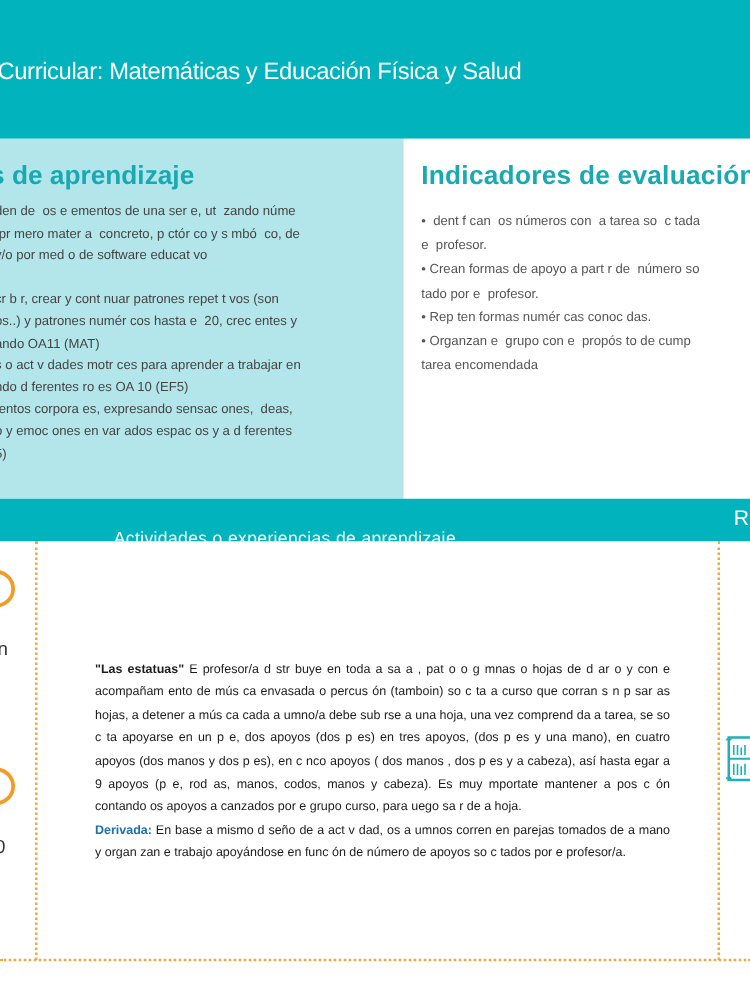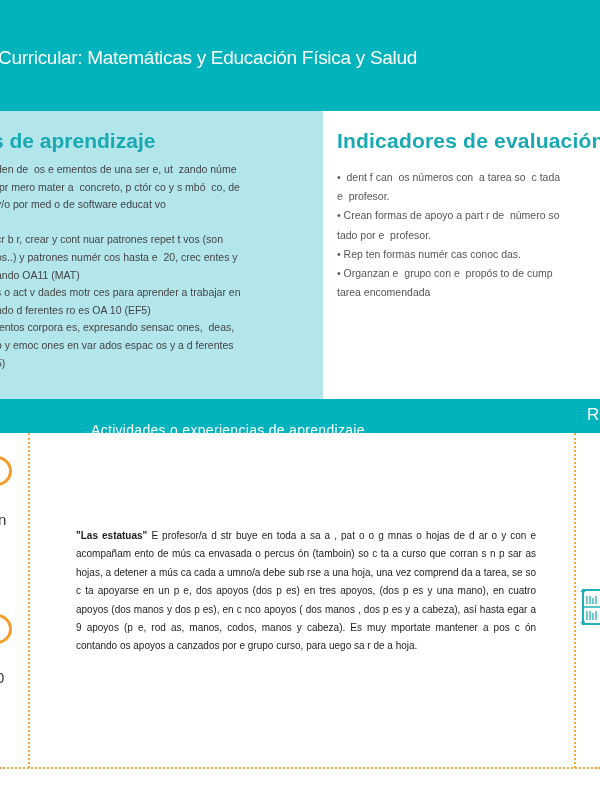--- a/index.html
+++ b/index.html
@@ -131,20 +131,21 @@
 <div class="dot-v" style="left:574px; top:433px; height:335px;"></div>
 <div class="dot-h" style="left:0; top:767px; width:600px;"></div>
 
 <div class="ring" style="left:-18px; top:456px;"></div>
 <div class="side-text" style="left:-2px; top:511px;">n</div>
 <div class="ring" style="left:-18px; top:614px;"></div>
 <div class="side-text" style="left:-4px; top:669px;">0</div>
 
 <div class="activity">
   <p><span class="label-bold">"Las estatuas"</span><span> E  profesor/a d str buye en toda  a sa a , pat o o g mnas o hojas de d ar o y con e  acompañam ento de mús ca envasada o percus ón (tamboin) so  c ta a  curso que corran s n p sar  as hojas, a detener  a mús ca cada a umno/a debe sub rse a una hoja, una vez comprend da  a tarea, se so  c ta apoyarse en un p e, dos apoyos (dos p es)  en tres apoyos, (dos p es y una mano), en  cuatro apoyos (dos manos y dos p es), en c nco apoyos ( dos manos , dos p es y  a cabeza), así hasta   egar a 9 apoyos (p e, rod  as, manos, codos, manos y cabeza). Es muy  mportate mantener  a pos c ón contando  os apoyos a canzados por e  grupo curso, para  uego sa  r de  a hoja.</span></p>
+  <p><span class="derived-label">Derivada:</span><span> En base a   mismo d seño de  a act v dad,  os a umnos corren en parejas tomados de  a mano y organ zan e  trabajo apoyándose en func ón de  número de apoyos so  c tados por e  profesor/a.</span></p>
 </div>
 
 <div class="resource-icon">
   <svg width="30" height="40" viewBox="0 0 30 40">
     <path d="M4 2 L26 2 L26 36 L4 36 Z" fill="#ffffff" stroke="#1fb0b8" stroke-width="2"></path>
     <path d="M2 4 Q4 2 6 4" fill="none" stroke="#1fb0b8" stroke-width="1.5"></path>
     <path d="M2 34 Q4 36 6 34" fill="none" stroke="#1fb0b8" stroke-width="1.5"></path>
     <line x1="4" y1="19" x2="26" y2="19" stroke="#1fb0b8" stroke-width="1.5"></line>
     <path d="M8 8 L8 16 M11 8 L11 16 M14 10 L14 16 M17 8 L17 16" stroke="#1fb0b8" stroke-width="1.3"></path>
     <path d="M8 23 L8 32 M11 23 L11 32 M14 25 L14 32 M17 23 L17 32" stroke="#1fb0b8" stroke-width="1.3"></path>

